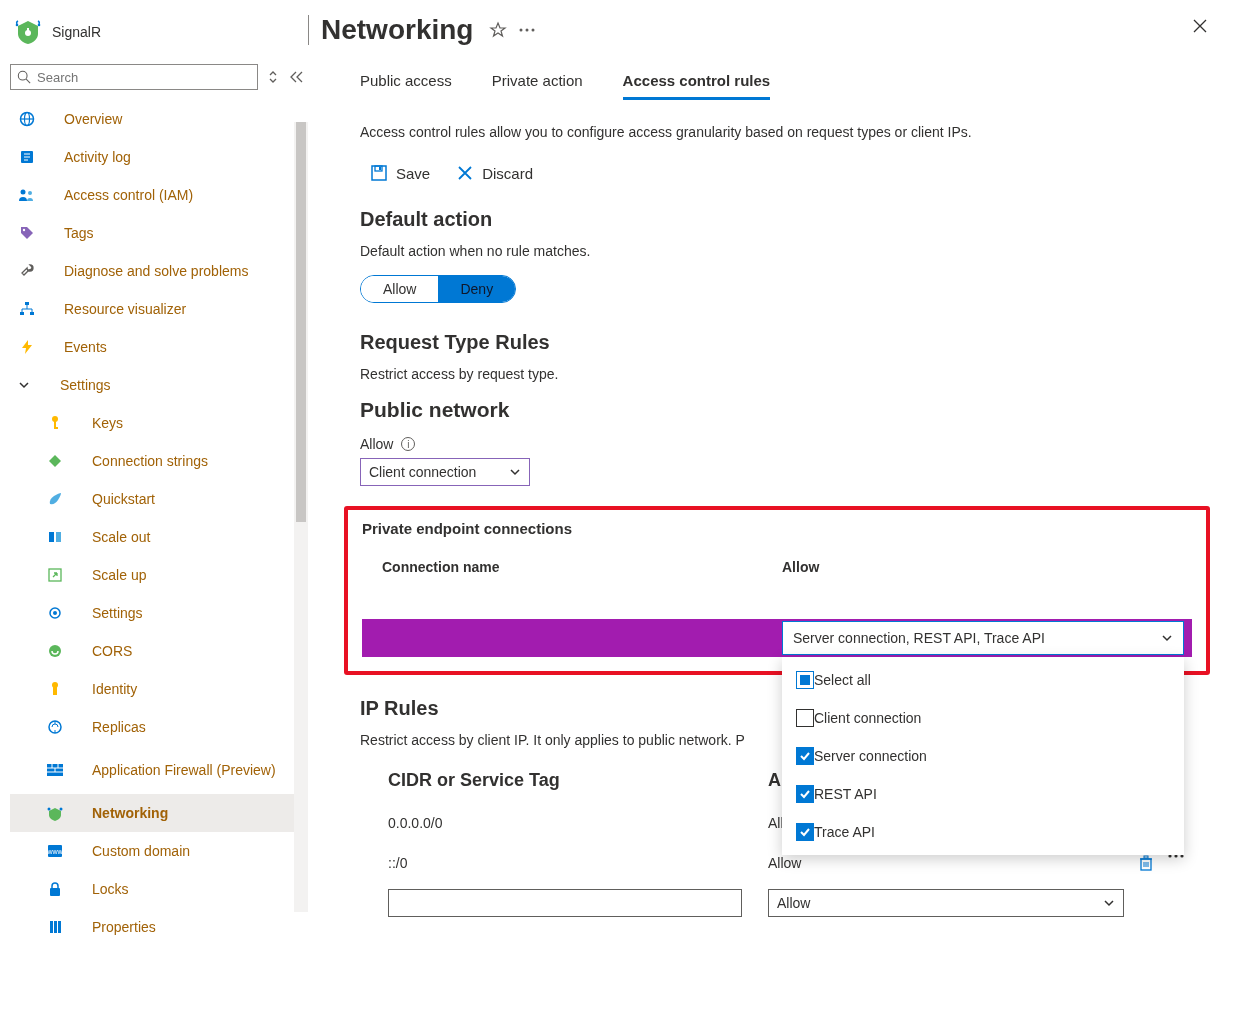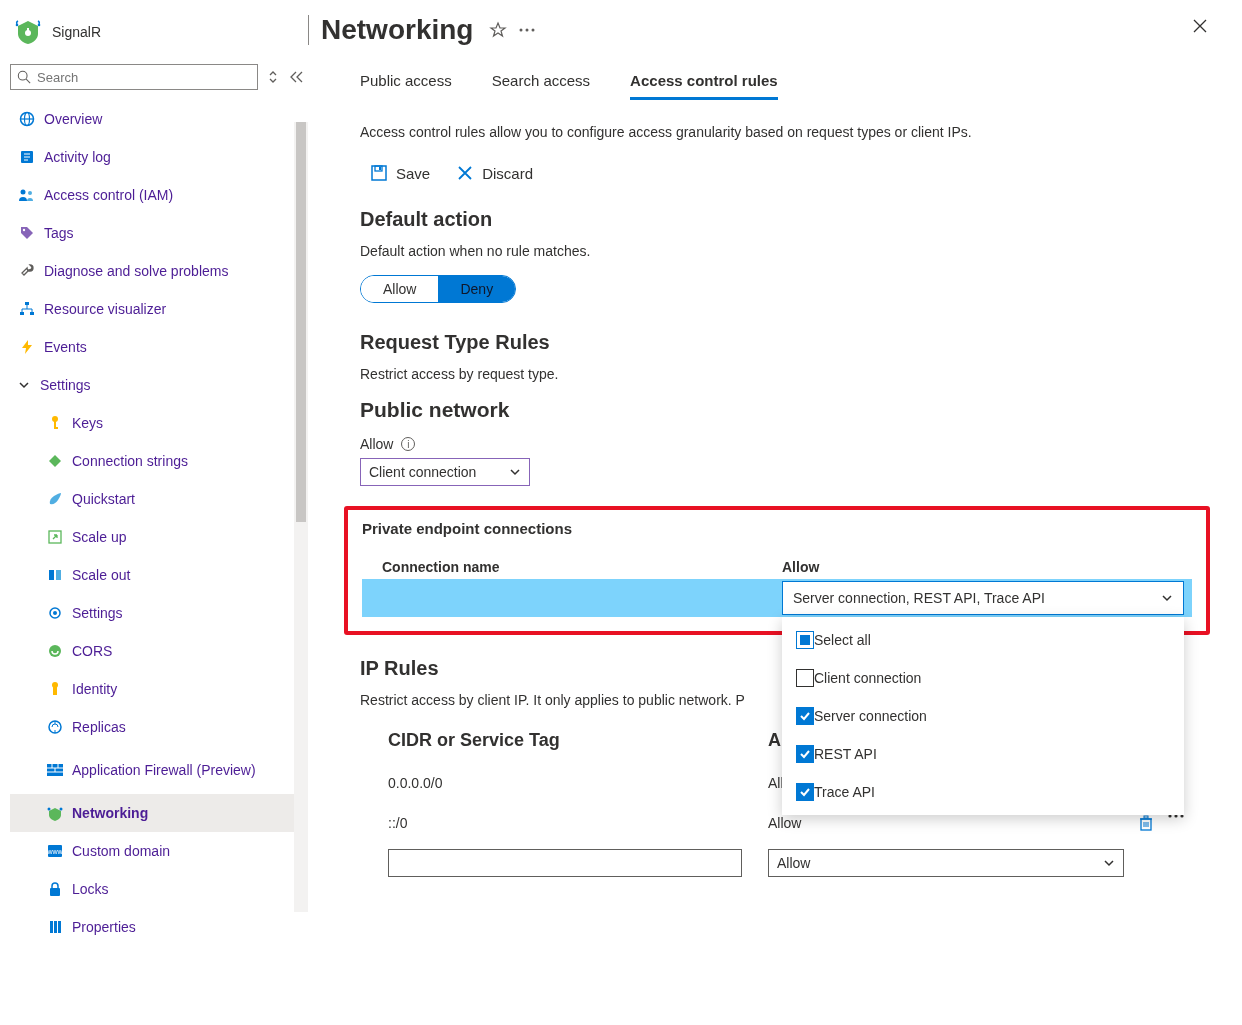--- a/index.html
+++ b/index.html
@@ -20,21 +20,21 @@
     position: relative;
   }
   .sb-header { display: flex; align-items: center; padding: 8px 4px 18px 4px; }
   .sb-logo { width: 28px; height: 28px; margin-right: 10px; position:relative; }
   .sb-title { font-size: 14px; color: #323130; }
   .sb-search-row { display:flex; align-items:center; gap:10px; padding: 0 4px 6px 0; }
   .sb-search { flex: 1; display:flex; align-items:center; border: 1px solid #8a8886; height:26px; padding:0 6px; gap:6px; }
   .sb-search input { border:0; outline:0; flex:1; font-size:13px; background:transparent; }
   .collapse-icon, .updown-icon { color:#605e5c; display:inline-flex; cursor:pointer; }
   .nav { margin-top: 4px; position:relative; }
-  .nav-item { display:flex; align-items:center; height:38px; padding-left:8px; gap:8px; cursor:pointer; font-size:14px; color:#4c1d95; }
+  .nav-item { display:flex; align-items:center; height:38px; padding-left:8px; gap:28px; cursor:pointer; font-size:14px; color:#a16207; }
   .nav-item.sub { padding-left: 36px; }
   .nav-item.active { background:#edebe9; font-weight:600; }
   .nav-icon { width:18px; height:18px; display:inline-flex; align-items:center; justify-content:center; flex-shrink:0; }
   .chev { width:14px; }
   .scroll-gutter { position:absolute; right:0; top:122px; width:14px; height:790px; background:#f3f2f1; }
   .scroll-thumb { position:absolute; left:2px; top:0; width:10px; height:400px; background:#c8c6c4; }
   .main { flex:1; position:relative; padding: 14px 0 0 0; }
   .page-title-row { display:flex; align-items:center; padding-left: 0; margin-bottom: 26px; }
   .divider-v { width:1px; height:30px; background:#8a8886; margin-right:12px; }
   .page-title { font-size: 28px; font-weight:600; margin-right:16px; }
@@ -56,21 +56,21 @@
   h3.sub { font-size:21px; font-weight:600; margin-bottom: 14px; }
   .allow-row { display:flex; align-items:center; gap:8px; font-size:14px; margin-bottom:6px; }
   .info-icon { width:14px; height:14px; border:1px solid #605e5c; border-radius:50%; display:inline-flex; align-items:center; justify-content:center; font-size:10px; color:#605e5c; }
   .select-box { display:inline-flex; align-items:center; justify-content:space-between; border:1px solid #605e5c; height:28px; padding:0 8px; gap:10px; font-size:14px; cursor:pointer; background:#fff; }
   .select-box.purple { border-color:#8764b8; width:170px; }
   .hl-box { border:4px solid #e81123; border-radius:3px; padding: 10px 14px 14px 14px; margin-top: 20px; margin-left:-16px; margin-right:-8px; }
   .hl-title { font-size:15px; font-weight:600; margin-bottom: 22px; }
   .tbl-head { display:flex; font-size:14px; font-weight:600; padding: 0 0 4px 20px; }
   .tbl-head .c1 { width: 400px; }
   .tbl-row { display:flex; align-items:center; padding-left:20px; height:38px; }
-  .tbl-row.gray { background:#7dd3fc; }
+  .tbl-row.gray { background:#a21caf;margin-top:40px; }
   .tbl-row .c1 { width: 400px; }
   .select-big { border:1px solid #0078d4; height:34px; width:402px; padding:0 10px; display:flex; align-items:center; justify-content:space-between; font-size:14px; cursor:pointer; background:#fff; }
   .dropdown { position:relative; }
   .dd-panel { position:absolute; top:36px; left:0; width:402px; background:#fff; box-shadow: 0 4px 14px rgba(0,0,0,0.2); z-index:10; padding:4px 0; }
   .dd-item { display:flex; align-items:center; gap:0; height:38px; padding:0 14px; font-size:14px; cursor:pointer; }
   .cb { width:18px; height:18px; border:1px solid #323130; display:inline-flex; align-items:center; justify-content:center; flex-shrink:0; }
   .cb.checked { background:#0078d4; border-color:#0078d4; color:#fff; }
   .cb.indet { border-color:#0078d4; }
   .cb.indet::after { content:''; width:10px; height:10px; background:#0078d4; }
   .ip-sect { margin-top: 22px; }
@@ -227,34 +227,34 @@
       <span class="nav-icon">
           <svg width="16" height="16" viewBox="0 0 16 16">
             <path d="M3 13 Q2 8 7 5 Q12 2 14 2 Q14 4 11 9 Q8 14 3 13" fill="#50aee2"></path>
           </svg>
         </span>
       <span>Quickstart</span>
     </div>
     <div class="nav-item sub">
       <span class="nav-icon">
           <svg width="16" height="16" viewBox="0 0 16 16">
+            <rect x="2" y="3" width="5" height="10" fill="#0078d4"></rect>
+            <rect x="9" y="3" width="5" height="10" fill="#50aee2"></rect>
+          </svg>
+        </span>
+      <span>Scale out</span>
+    </div>
+    <div class="nav-item sub">
+      <span class="nav-icon">
+          <svg width="16" height="16" viewBox="0 0 16 16">
             <rect x="2" y="2" width="12" height="12" fill="none" stroke="#5bb75b" stroke-width="1.3"></rect>
             <path d="M6 10 L10 6 M10 6 H7 M10 6 V9" stroke="#5bb75b" fill="none" stroke-width="1.3"></path>
           </svg>
         </span>
       <span>Scale up</span>
-    </div>
-    <div class="nav-item sub">
-      <span class="nav-icon">
-          <svg width="16" height="16" viewBox="0 0 16 16">
-            <rect x="2" y="3" width="5" height="10" fill="#0078d4"></rect>
-            <rect x="9" y="3" width="5" height="10" fill="#50aee2"></rect>
-          </svg>
-        </span>
-      <span>Scale out</span>
     </div>
     <div class="nav-item sub">
       <span class="nav-icon">
           <svg width="16" height="16" viewBox="0 0 16 16">
             <circle cx="8" cy="8" r="5" fill="none" stroke="#0078d4" stroke-width="1.5"></circle>
             <circle cx="8" cy="8" r="2" fill="#0078d4"></circle>
           </svg>
         </span>
       <span>Settings</span>
     </div>
@@ -361,21 +361,21 @@
     </span>
   </div>
   <span class="close-x">
     <svg width="16" height="16" viewBox="0 0 16 16">
         <path d="M2 2 L14 14 M14 2 L2 14" stroke="#323130" stroke-width="1.3"></path>
       </svg>
   </span>
 
   <div class="tabs">
     <div class="tab">Public access</div>
-    <div class="tab">Search access</div>
+    <div class="tab">Private action</div>
     <div class="tab active">Access control rules</div>
   </div>
 
   <div class="content">
     <div class="desc">Access control rules allow you to configure access granularity based on request types or client IPs.</div>
 
     <div class="toolbar">
       <span class="tb-btn">
         <span>
             <svg width="18" height="18" viewBox="0 0 18 18">

